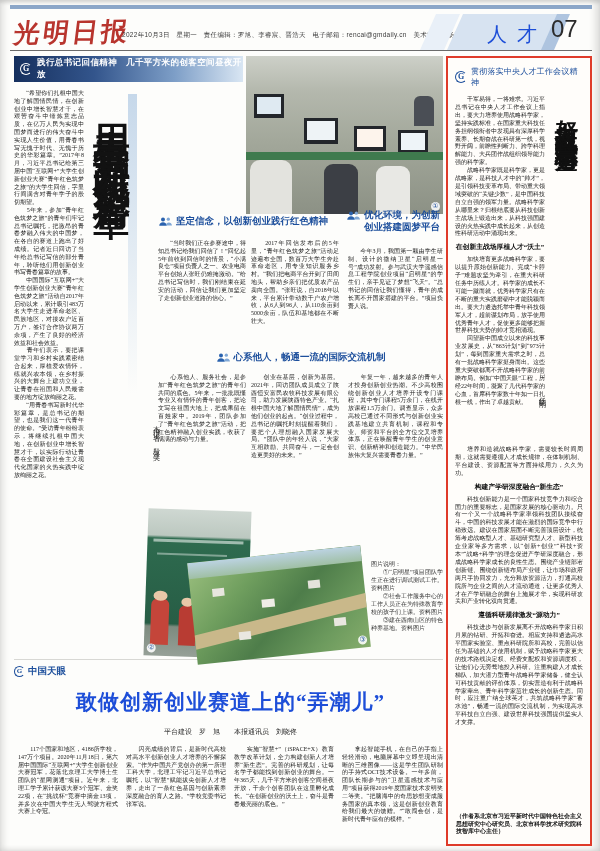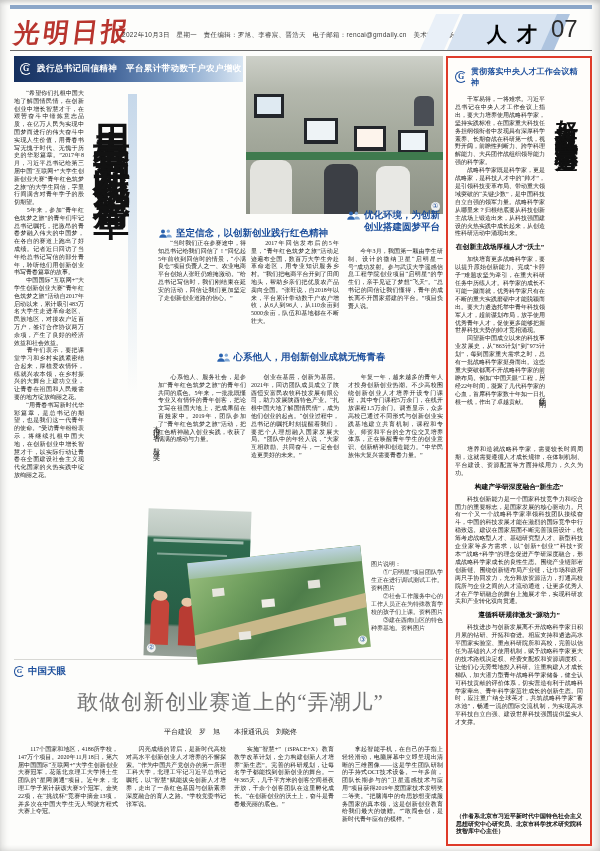--- a/index.html
+++ b/index.html
@@ -15,22 +15,22 @@
 
   
   .topbar { position:absolute; left:10px; top:5px; width:582px; height:4px; background:#8ba6c8; }
   .masthead { position:absolute; left:14px; top:15px; font-size:26px; font-weight:bold;
     color:#b8352e; letter-spacing:3px; transform:skewX(-8deg) rotate(-1deg); }
   .dateline { position:absolute; left:122px; top:31px; width:340px; font-size:6.5px; color:#3a3a3a; letter-spacing:.3px; }
   .band { position:absolute; top:14px; height:36px; transform:skewX(-24deg); }
   .band-a { left:428px; width:24px; background:#e9f0f8; }
   .band-b { left:455px; width:100px; background:#d7e3f1; }
   .band-c { left:549px; width:13px; background:#aec4df; }
-  .section-name { position:absolute; left:487px; top:21px; font-size:20px; font-weight:bold;
-    color:#000000; letter-spacing:10px; }
+  .section-name { position:absolute; left:487px; top:21px; font-size:20px; font-weight:normal;
+    color:#1d4ed8; letter-spacing:10px; }
   .page-num { position:absolute; left:551px; top:15px; font-size:24px; color:#2b2b2b; }
   .head-rule { position:absolute; left:10px; top:50px; width:582px; height:1px; background:#6b6b6b; }
 
   
   .txt { font-size:6px; line-height:7.8px; text-align:justify; white-space:pre-line;
     overflow:hidden; color:#222; }
   .gicon { display:inline-block; width:12px; height:12px; border:1.6px solid currentColor;
     border-radius:50%; border-right-color:transparent; font-size:8px; line-height:9px;
     text-align:center; font-weight:bold; flex:0 0 auto; }
 
@@ -67,39 +67,39 @@
     color:#1d4f9c; font-weight:bold; font-size:9.5px; line-height:11.5px; }
   .mh svg { flex:0 0 auto; margin-top:1px; }
   .mcol { position:absolute; }
   .captions { position:absolute; left:371px; top:560px; width:72px; font-size:6px;
     line-height:8px; text-align:justify; white-space:pre-line; color:#333; overflow:hidden; }
 
   
   .redbox { position:absolute; left:446px; top:56px; width:146px; height:790px;
     border:2.5px solid #df3b2a; background:#fffdfa; padding:6px 7px; }
   .rb-banner { display:flex; align-items:center; gap:4px; color:#1d4f9c; margin-top:2px; }
-  .rb-banner-text { font-size:8px; font-weight:bold; letter-spacing:.2px; }
+  .rb-banner-text { font-size:8px; font-weight:normal; letter-spacing:.2px; }
   .rb-main { position:relative; height:344px; margin-top:8px; }
   .rb-text1 { width:90px; height:100%; overflow:hidden; }
   .rb-para { font-size:6px; line-height:7.9px; text-align:justify; text-indent:12px; color:#222; }
   .rb-sub { font-weight:bold; text-align:center; font-size:6.8px; margin:4px 0; color:#101010; }
   .rb-vtitle { position:absolute; right:1px; top:6px; height:338px; writing-mode:vertical-rl;
     font-size:23px; font-weight:bold; letter-spacing:2.5px; color:#101010; }
   .rb-vbyline { position:absolute; right:36px; top:276px; height:64px; writing-mode:vertical-rl;
     font-size:7px; letter-spacing:2px; color:#222; }
   .rb-text2 { margin-top:6px; height:368px; overflow:hidden; }
   .rb-footer { position:absolute; left:8px; right:8px; bottom:8px; font-size:6px;
     line-height:7.6px; font-weight:bold; text-align:justify; color:#111; }
 
   
   .bs-rule { position:absolute; left:14px; top:659px; width:429px; height:1px; background:#d8d8d4; }
   .bs-label { position:absolute; left:14px; top:665px; display:flex; align-items:center; gap:3px;
     color:#1d4f9c; font-weight:bold; font-size:9.5px; }
   .bs-headline { position:absolute; left:18px; top:688px; width:425px; text-align:center;
-    font-size:21px; font-weight:normal; letter-spacing:1px; color:#737373; }
+    font-size:21px; font-weight:bold; letter-spacing:1px; color:#1d4ed8; }
   .bs-byline { position:absolute; left:18px; top:727px; width:425px; text-align:center;
     font-size:7px; color:#222; }
   .bcol { position:absolute; top:746px; height:100px; }
 </style>
 </head>
 <body>
 
 <div class="page">
 
   <div class="topbar"></div>
@@ -107,21 +107,21 @@
   <div class="dateline sans">2022年10月3日　星期一　责任编辑：罗旭、李睿宸、晋浩天　电子邮箱：rencai@gmdaily.cn　美术编辑：杨震</div>
   <div class="band band-a"></div>
   <div class="band band-b"></div>
   <div class="band band-c"></div>
   <div class="section-name">人才</div>
   <div class="page-num sans">07</div>
   <div class="head-rule"></div>
 
   <div class="banner">
     <span class="gicon">G</span>
-    <span class="banner-text sans">践行总书记回信精神　平台累计带动数千户农户增收</span>
+    <span class="banner-text sans">践行总书记回信精神　几千平方米的创客空间昼夜开放</span>
   </div>
 
   <div class="photo photo-lab">
     <div class="ph-rect" style="left:8px;top:38px;width:30px;height:24px;background:#23262b;"></div>
     <div class="ph-rect" style="left:11px;top:41px;width:24px;height:17px;background:#dfeaf2;"></div>
     <div class="ph-rect" style="left:58px;top:62px;width:34px;height:26px;background:#23262b;"></div>
     <div class="ph-rect" style="left:61px;top:65px;width:28px;height:19px;background:#eef3f6;"></div>
     <div class="ph-rect" style="left:108px;top:70px;width:32px;height:25px;background:#23262b;"></div>
     <div class="ph-rect" style="left:111px;top:73px;width:26px;height:18px;background:#fdf4ec;"></div>
     <div class="ph-rect" style="left:152px;top:74px;width:30px;height:24px;background:#23262b;"></div>
@@ -136,21 +136,21 @@
 
   <div class="la-text txt">　　“希望你们扎根中国大地了解国情民情，在创新创业中增长智慧才干，在艰苦奋斗中锤炼意志品质，在亿万人民为实现中国梦而进行的伟大奋斗中实现人生价值，用青春书写无愧于时代、无愧于历史的华彩篇章。”2017年8月，习近平总书记给第三届中国“互联网+”大学生创新创业大赛“青年红色筑梦之旅”的大学生回信，字里行间满含对青年学子的殷切期望。
 　　5年来，参加“青年红色筑梦之旅”的青年们牢记总书记嘱托，把激昂的青春梦融入伟大的中国梦，在各自的赛道上跑出了好成绩。记者近日回访了当年给总书记写信的部分青年，聆听他们用创新创业书写青春篇章的故事。
 　　中国国际“互联网+”大学生创新创业大赛“青年红色筑梦之旅”活动自2017年启动以来，累计吸引483万名大学生走进革命老区、民族地区，对接农户近百万户，签订合作协议两万余项，产生了良好的经济效益和社会效益。
 　　青年们表示，要把课堂学习和乡村实践紧密结合起来，厚植爱农情怀，练就兴农本领，在乡村振兴的大舞台上建功立业，让青春在祖国和人民最需要的地方绽放绚丽之花。
 　　“用青春书写新时代华彩篇章，是总书记的期望，也是我们这一代青年的使命。”受访青年纷纷表示，将继续扎根中国大地，在创新创业中增长智慧才干，以实际行动让青春在全面建设社会主义现代化国家的火热实践中绽放绚丽之花。</div>
   <div class="la-grad"></div>
   <div class="la-title">用青春书写新时代华彩篇章</div>
   <div class="la-byline">本报记者　殷泽昊</div>
 
-  <div class="mh" style="left:158px;top:216px;width:200px;margin-top:12px;">
+  <div class="mh" style="left:158px;top:216px;width:200px;">
     <svg viewBox="0 0 24 16" width="15" height="10">
         <circle cx="8" cy="4" r="3.2" fill="#2a62ae"></circle>
         <path d="M2 14c0-3.5 2.7-5.5 6-5.5s6 2 6 5.5z" fill="#2a62ae"></path>
         <circle cx="16.5" cy="3.5" r="2.6" fill="#7fa7d6"></circle>
         <path d="M12.5 13.5c.3-3 2.3-4.8 5-4.8 2.4 0 4.4 1.6 4.9 4.8z" fill="#7fa7d6"></path>
       </svg>
     <span>坚定信念，以创新创业践行红色精神</span>
   </div>
   <div class="mh" style="left:346px;top:210px;width:97px;">
     <svg viewBox="0 0 24 16" width="15" height="10">
@@ -161,21 +161,21 @@
       </svg>
     <span>优化环境，为创新创业搭建圆梦平台</span>
   </div>
   <div class="mh" style="left:158px;top:352px;width:285px;justify-content:center;">
     <svg viewBox="0 0 24 16" width="15" height="10">
         <circle cx="8" cy="4" r="3.2" fill="#2a62ae"></circle>
         <path d="M2 14c0-3.5 2.7-5.5 6-5.5s6 2 6 5.5z" fill="#2a62ae"></path>
         <circle cx="16.5" cy="3.5" r="2.6" fill="#7fa7d6"></circle>
         <path d="M12.5 13.5c.3-3 2.3-4.8 5-4.8 2.4 0 4.4 1.6 4.9 4.8z" fill="#7fa7d6"></path>
       </svg>
-    <span>心系他人，用创新创业成就无悔青春</span>
+    <span>心系他人，畅通一流的国际交流机制</span>
   </div>
 
   <div class="mcol txt" style="left:158px;top:240px;width:88px;height:108px;">　　“当时我们正在参赛途中，得知总书记给我们回信了！”回忆起5年前收到回信时的情景，“小满良仓”项目负责人之一、农业电商平台创始人张旺仍难掩激动。“给总书记写信时，我们刚结束在延安的活动，回信让我们更加坚定了走创新创业道路的信心。”</div>
   <div class="mcol txt" style="left:251px;top:240px;width:88px;height:108px;">　　2017年回信发布后的5年里，“青年红色筑梦之旅”活动足迹遍布全国，数百万大学生奔赴革命老区，用专业知识服务乡村。“我们把电商平台开到了田间地头，帮助乡亲们把优质农产品卖向全国。”张旺说，自2018年以来，平台累计带动数千户农户增收，从6人到96人，从110余亩到5000余亩，队伍和基地都在不断壮大。</div>
   <div class="mcol txt" style="left:348px;top:248px;width:95px;height:100px;">　　今年3月，我国第一颗由学生研制、设计的微纳卫星“启明星一号”成功发射。参与武汉大学遥感信息工程学院创业项目“启明星”的学生们，亲手见证了梦想“飞天”。“总书记的回信让我们懂得，青年的成长离不开国家搭建的平台。”项目负责人说。</div>
   <div class="mcol txt" style="left:158px;top:374px;width:88px;height:134px;">　　心系他人、服务社会，是参加“青年红色筑梦之旅”的青年们共同的底色。5年来，一批批既懂专业又有情怀的青年创客，把论文写在祖国大地上，把成果留在百姓家中。2019年，团队参加了“青年红色筑梦之旅”活动，把红色精神融入创业实践，收获了满满的感动与力量。</div>
   <div class="mcol txt" style="left:251px;top:374px;width:88px;height:176px;">　　创业在基层，创新为基层。2021年，回访团队成员成立了陕西恒安富民农牧科技发展有限公司，助力发展陕西特色产业。“扎根中国大地了解国情民情”，成为他们创业的起点。“创业过程中，总书记的嘱托时刻提醒着我们，要把个人理想融入国家发展大局。”团队中的年轻人说，“大家互相鼓励、共同奋斗，一定会创造更美好的未来。”</div>
   <div class="mcol txt" style="left:348px;top:374px;width:95px;height:178px;">　　年复一年，越来越多的青年人才投身创新创业热潮。不少高校围绕创新创业人才培养开设专门课程，其中专门课程5万余门，在线开放课程1.5万余门。调查显示，众多高校已通过不同形式与创新创业实践基地建立共育机制，课程和专业、师资和平台的全方位交叉培养体系，正在唤醒青年学生的创业意识、创新精神和创造能力。“中华民族伟大复兴需要青春力量。”</div>
 
   <div class="photo photo-teacher">

